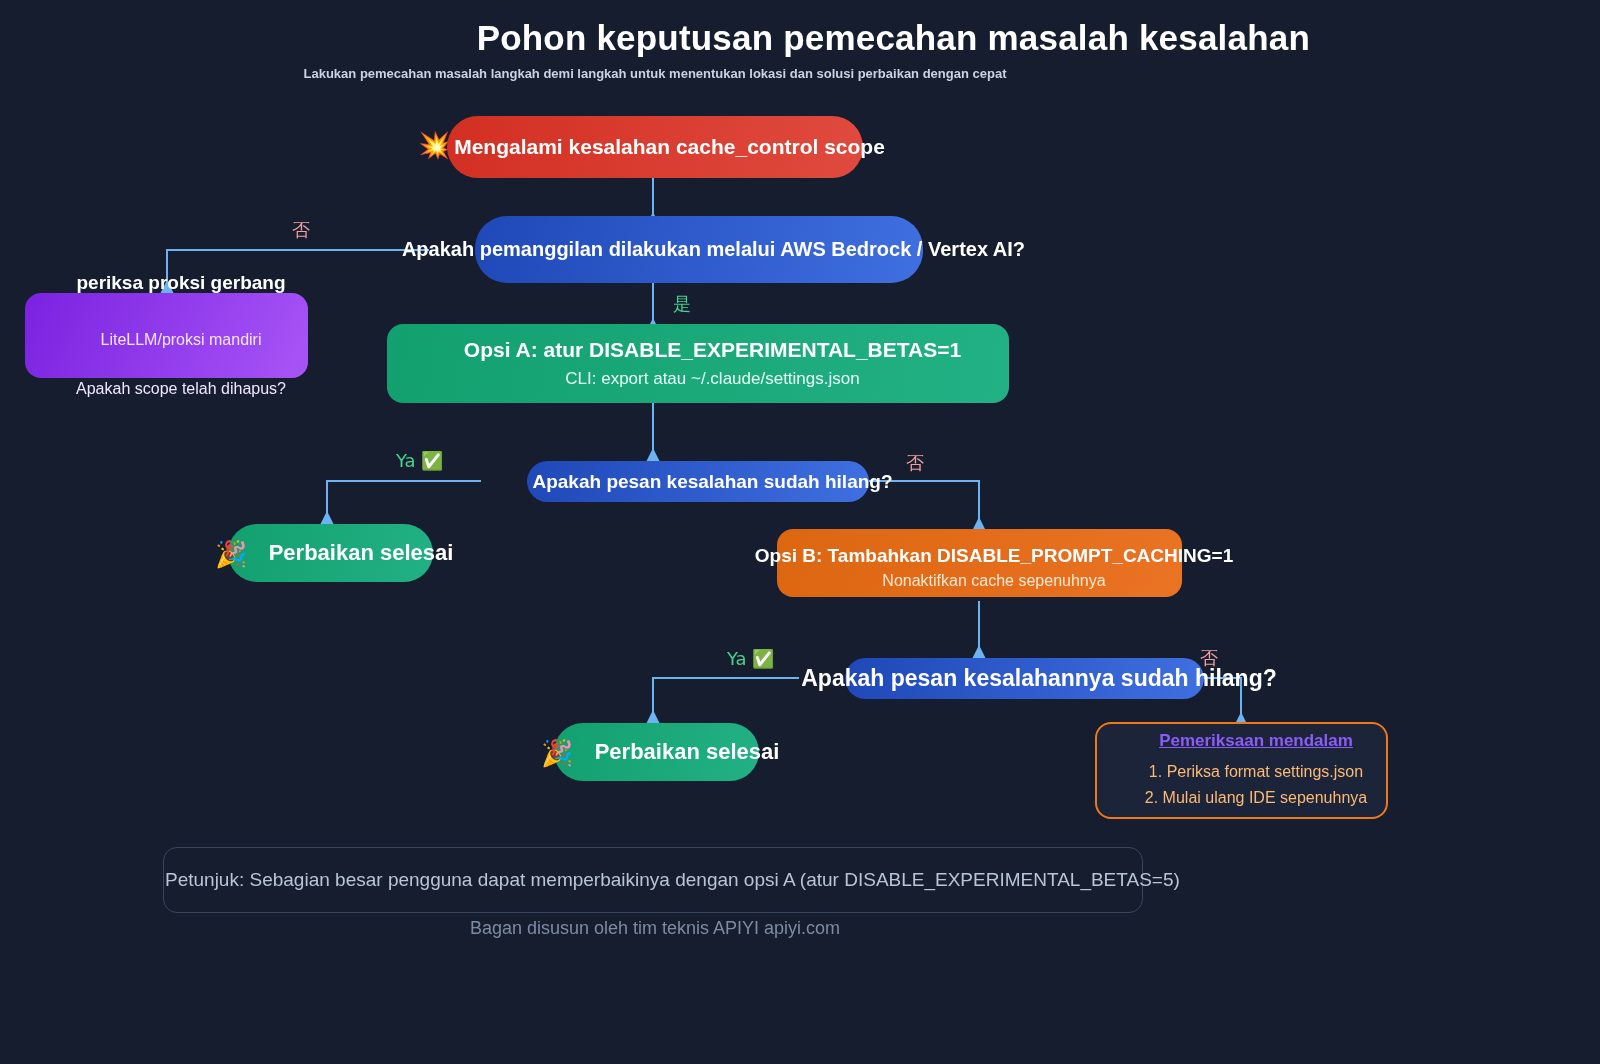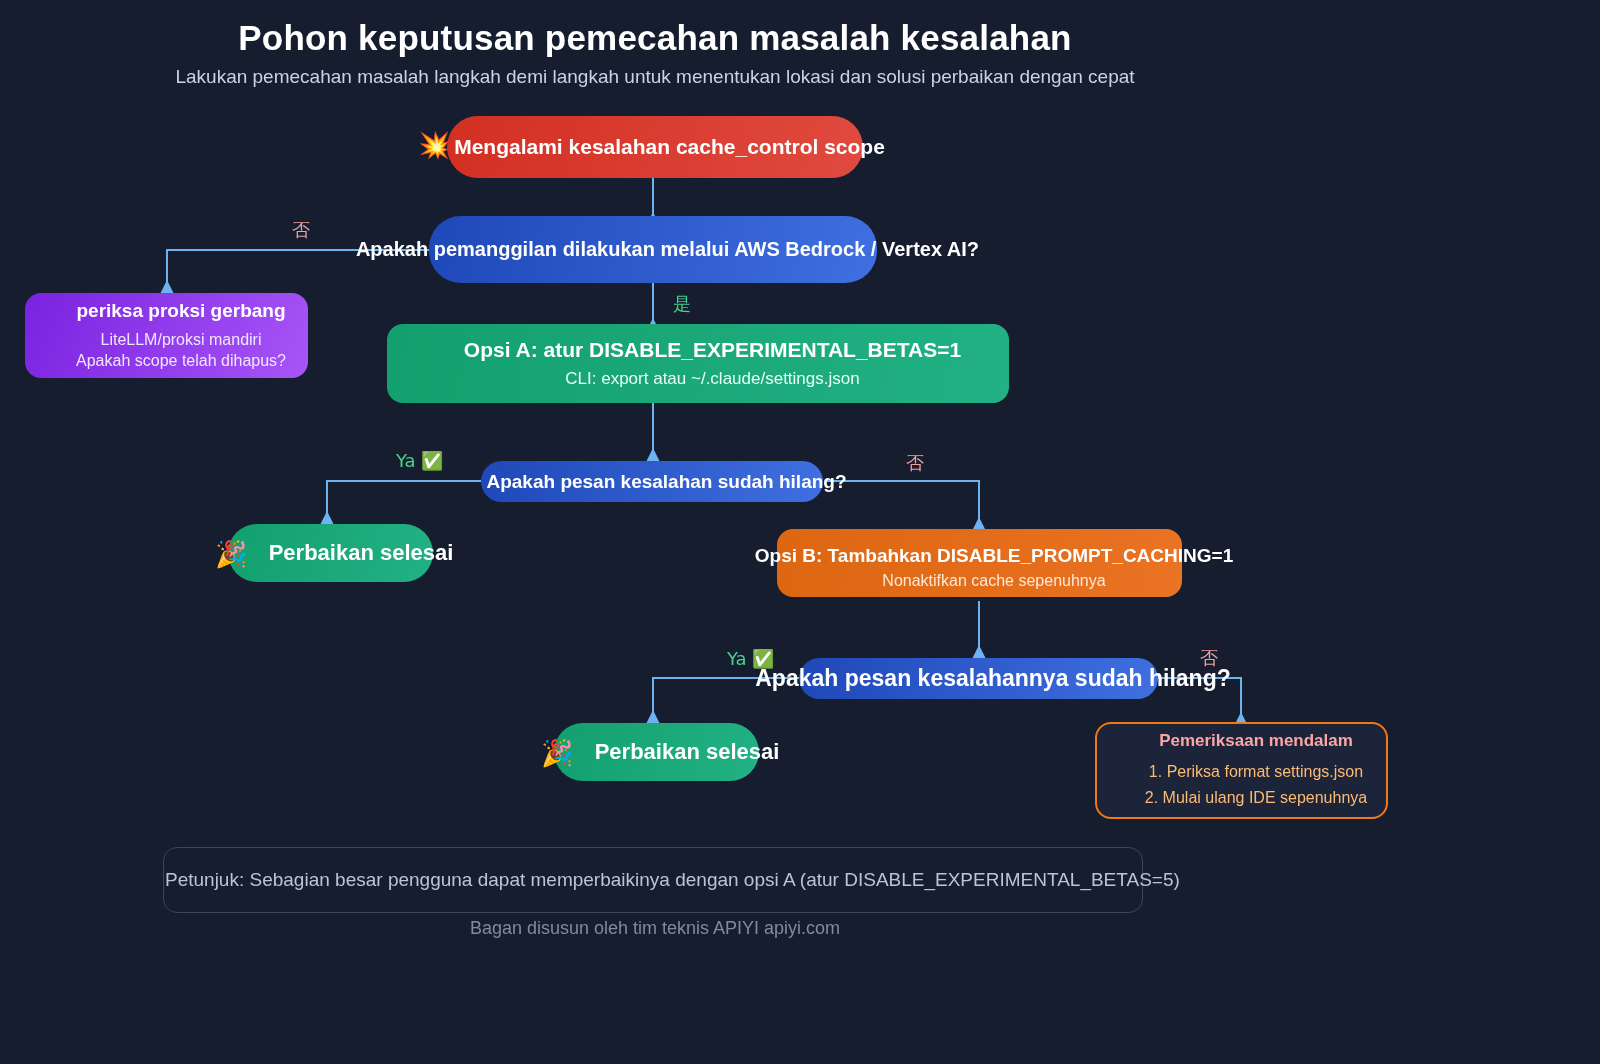--- a/index.html
+++ b/index.html
@@ -7,28 +7,28 @@
     width: 1600px; height: 1064px;
     background: #151d2e;
     font-family: "Liberation Sans", sans-serif;
     overflow: hidden;
   }
   #stage { position: relative; width: 1600px; height: 1064px; }
 
   
   #title {
     position: absolute; left: 0; top: 18px; width: 1310px;
-    text-align: center;
+    text-align: right;
     font-size: 35px; font-weight: bold; color: #ffffff;
     letter-spacing: .2px;
   }
   #subtitle {
     position: absolute; left: 0; top: 66px; width: 1310px;
     text-align: center;
-    font-size: 19px; color: #c9d3e2; font-weight: 400;
+    font-size: 13px; color: #c9d3e2; font-weight: 700;
   }
 
   
   #wires { position: absolute; left: 0; top: 0; width: 1600px; height: 1064px; }
 
   
   .node {
     position: absolute;
     display: flex; flex-direction: column;
     align-items: center; justify-content: center;
@@ -40,43 +40,45 @@
   .node .ttl { font-weight: bold; }
   .node .sub { font-weight: 400; }
 
   .n-start {
     border-radius: 34px;
     background: linear-gradient(100deg,#d32f23 0%, #e04a3e 100%);
   }
   .n-decision {
     border-radius: 32px;
     background: linear-gradient(100deg,#1f48b8 0%, #3f6fe0 100%);
+    margin-left: 46px;
   }
   .n-green {
     border-radius: 16px;
     background: linear-gradient(100deg,#13a06f 0%, #22b184 100%);
   }
   .n-green-pill {
     border-radius: 34px;
     background: linear-gradient(100deg,#13a06f 0%, #22b184 100%);
   }
   .n-purple {
     border-radius: 16px;
     background: linear-gradient(115deg,#7a22e0 0%, #a855f7 100%);
+    gap: 28px;
   }
   .n-orange {
     border-radius: 16px;
     background: linear-gradient(100deg,#dd6611 0%, #ea7324 100%);
   }
   .n-outline {
     border-radius: 16px;
     background: #1b2439;
     border: 2px solid #f07818;
   }
-  .n-outline .ttl { color: #fca5a5; }
+  .n-outline .ttl { color: #8b5cf6; text-decoration: underline; }
   .n-outline .li { color: #fdba74; font-size: 16px; line-height: 26px; }
 
   .emoji {
     position: absolute;
     font-family: "DejaVu Sans", sans-serif;
     line-height: 1;
   }
 
   
   .elabel {

